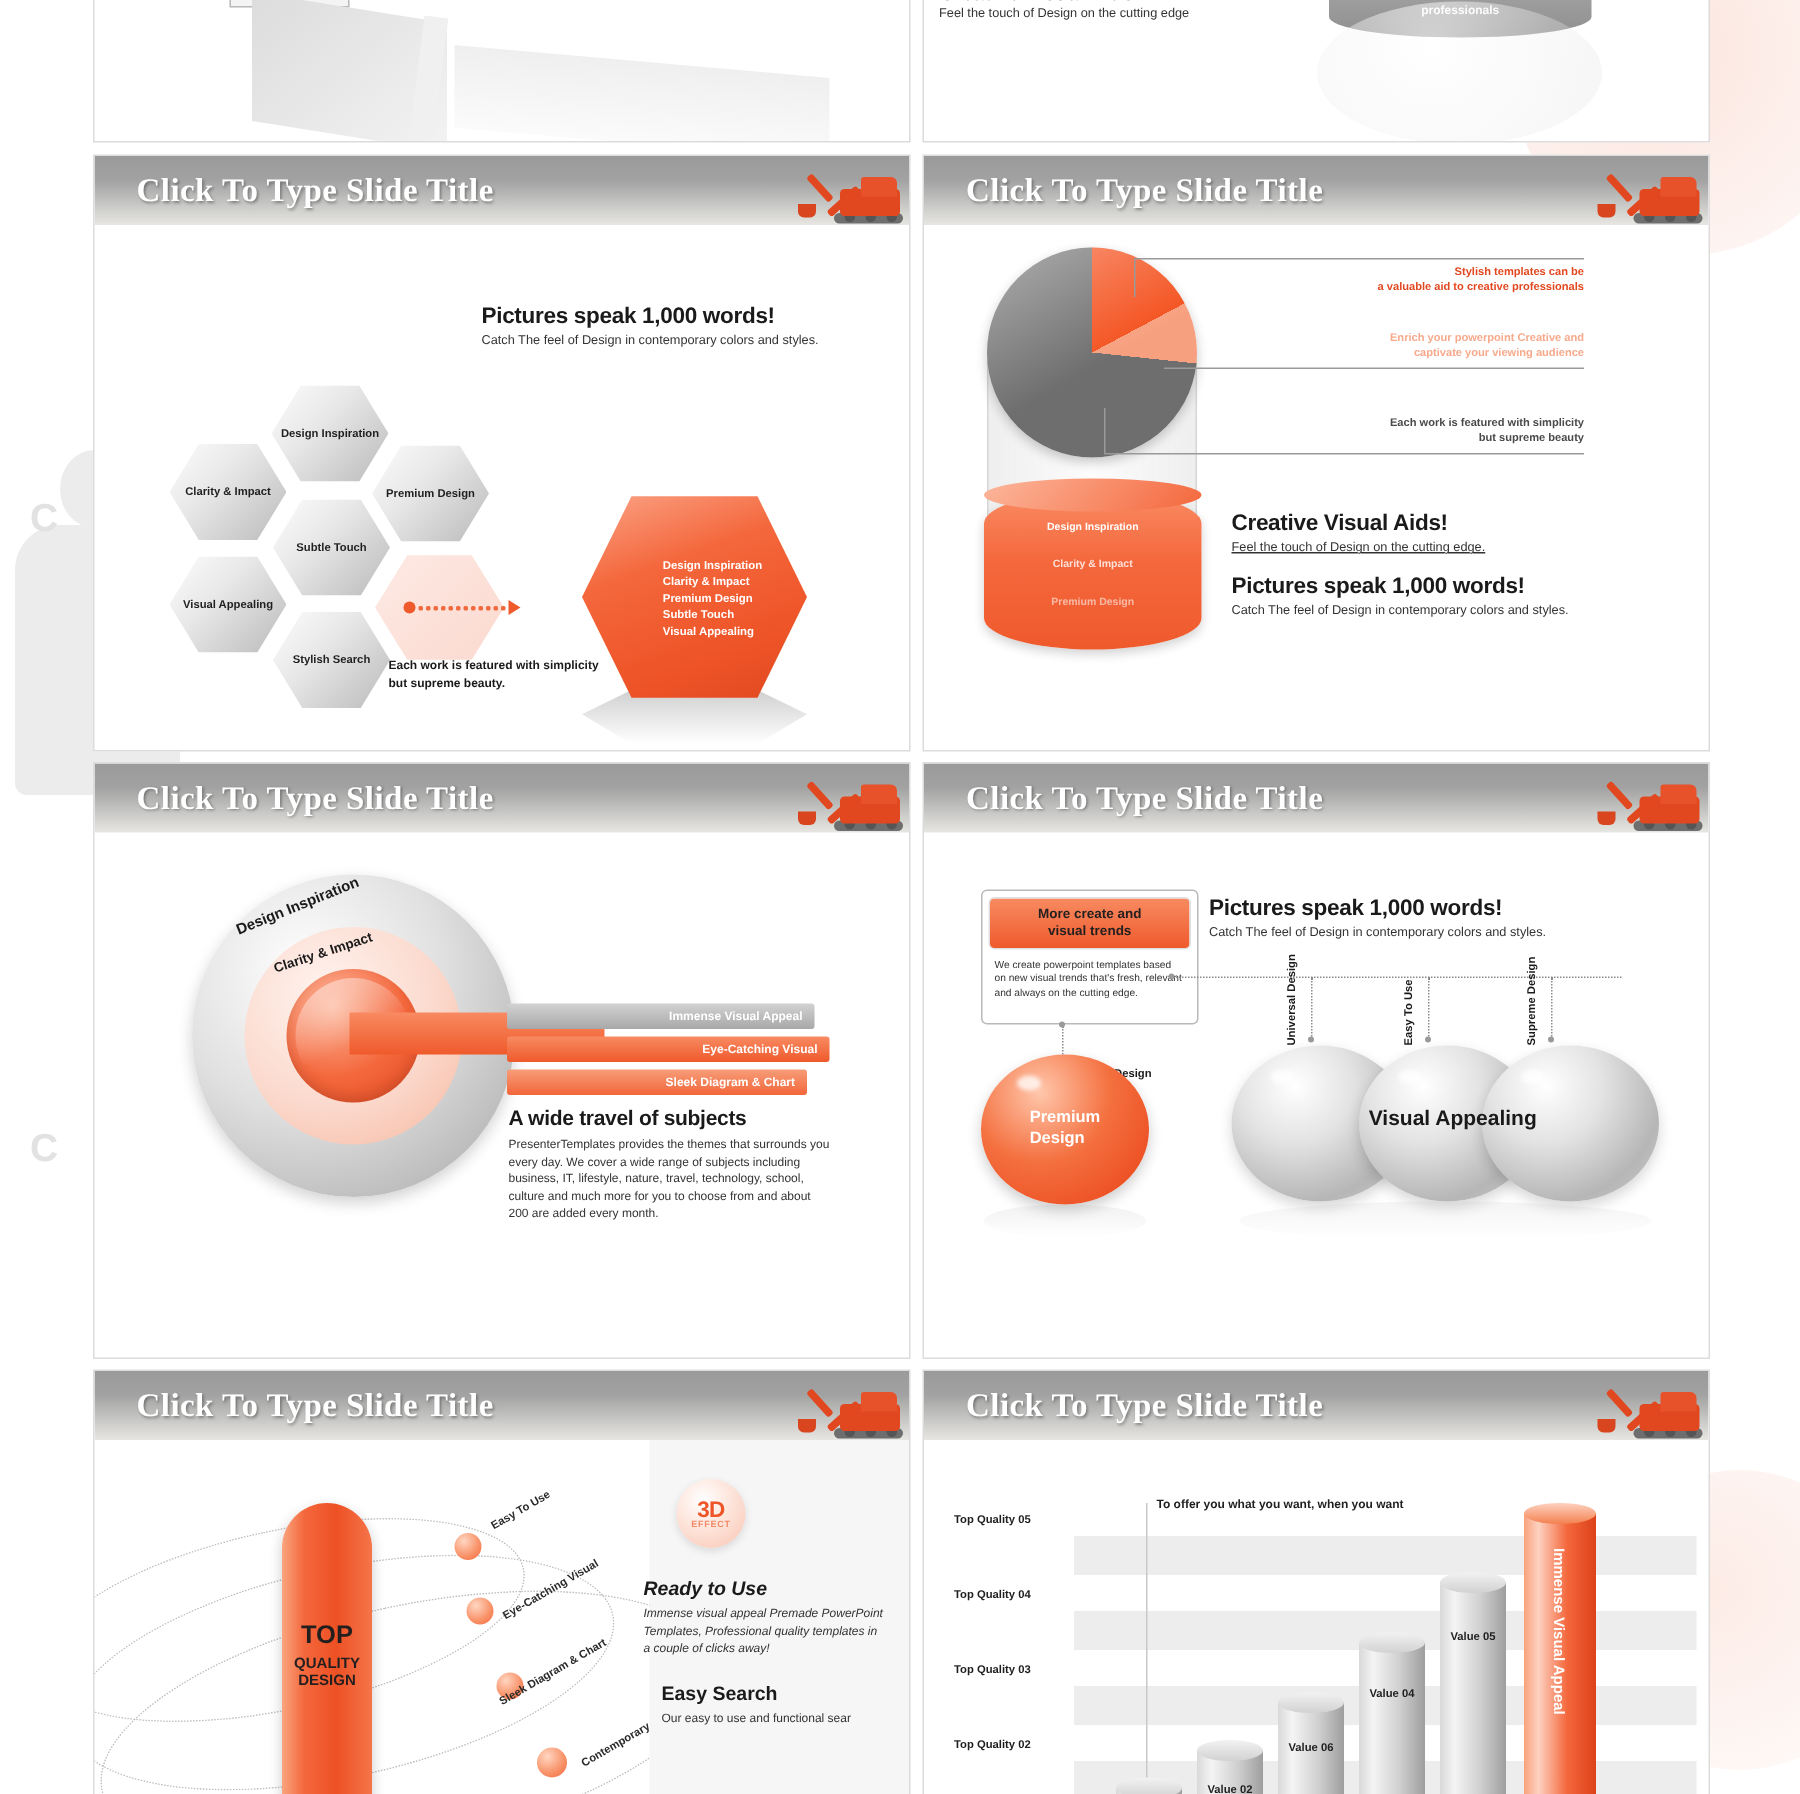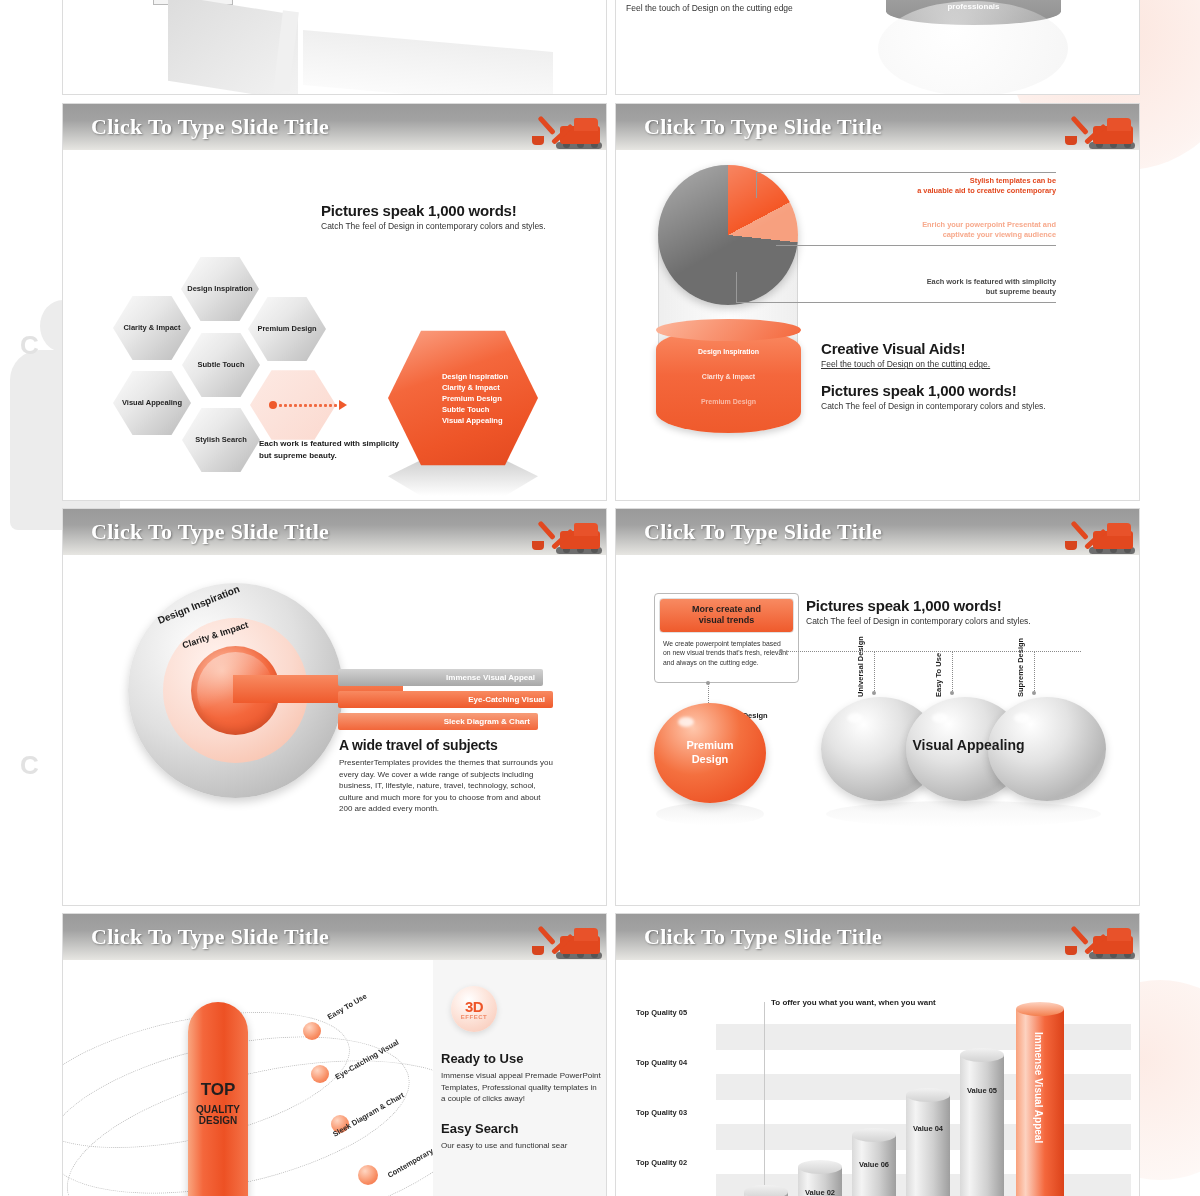--- a/index.html
+++ b/index.html
@@ -342,22 +342,22 @@
           <div class="pie-gloss"></div>
         </div>
 
         <div class="callout-line" style="left:140px;top:22px;width:300px;"></div>
         <div class="callout-v" style="left:140px;top:22px;height:26px;"></div>
         <div class="callout-line" style="left:160px;top:95px;width:280px;"></div>
         <div class="callout-line" style="left:120px;top:152px;width:320px;"></div>
         <div class="callout-v" style="left:120px;top:122px;height:30px;"></div>
 
         <div class="callout-txt c-orange" style="left:210px;top:26px;width:230px;white-space:pre-line;">Stylish templates can be
-a valuable aid to creative contemporary</div>
-        <div class="callout-txt c-peach" style="left:210px;top:70px;width:230px;white-space:pre-line;">Enrich your powerpoint Presentat and
+a valuable aid to creative professionals</div>
+        <div class="callout-txt c-peach" style="left:210px;top:70px;width:230px;white-space:pre-line;">Enrich your powerpoint Creative and
 captivate your viewing audience</div>
         <div class="callout-txt c-gray" style="left:210px;top:127px;width:230px;white-space:pre-line;">Each work is featured with simplicity
 but supreme beauty</div>
 
         <div class="cyl-orange" style="left:40px;top:178px;width:145px;height:105px;">
           <div class="cyl-top" style="left:0;top:-9px;width:145px;height:22px;"></div>
           <div class="cyl-label" style="top:20px;">Design Inspiration</div>
           <div class="cyl-label" style="top:45px;opacity:.8;">Clarity &amp; Impact</div>
           <div class="cyl-label" style="top:70px;opacity:.55;">Premium Design</div>
         </div>
@@ -483,21 +483,21 @@
           <div class="sph-hl" style="left:26px;top:16px;width:16px;height:10px;"></div>
         </div>
 
         <div style="position:absolute;left:210px;top:182px;width:285px;text-align:center;">
           <div style="font-size:14px;font-weight:bold;color:#1a1a1a;">Visual Appealing</div>
         </div>
 
         <div class="sphere sph-orange" style="left:38px;top:148px;width:112px;height:100px;">
           <div class="sph-hl" style="left:24px;top:14px;width:16px;height:10px;"></div>
           <div style="position:absolute;inset:0;display:flex;align-items:center;justify-content:center;
-                      color:#fff;font-size:11px;font-weight:bold;text-align:center;line-height:1.25;white-space:pre-line;">Premium
+                      color:#fff;font-size:11px;font-weight:bold;text-align:left;line-height:1.25;white-space:pre-line;">Premium
 Design</div>
         </div>
 
         <div class="reflect" style="left:40px;top:248px;width:108px;height:22px;border-radius:50%;opacity:.45;"></div>
         <div class="reflect" style="left:210px;top:246px;width:275px;height:26px;border-radius:50%;opacity:.35;"></div>
       </div>
     </div>
   </div>
 
   <div class="slide" style="left:62px;top:913px;width:545px;height:340px;">
@@ -540,21 +540,21 @@
         <div class="orb-label" style="left:265px;top:150px;transform:rotate(-30deg);">Sleek Diagram &amp; Chart</div>
         <div class="orb-label" style="left:320px;top:192px;transform:rotate(-30deg);">Contemporary Colors</div>
 
         <div style="position:absolute;left:370px;top:0;bottom:0;width:175px;background:#f6f6f6;"></div>
 
         <div class="badge3d" style="left:388px;top:26px;width:46px;height:46px;">
           <b>3D</b>
           <span>EFFECT</span>
         </div>
 
-        <div style="position:absolute;left:378px;top:92px;width:160px;">
+        <div style="position:absolute;left:366px;top:92px;width:160px;font-style:italic;">
           <div class="h-head-sm">Ready to Use</div>
           <div class="body-sm" style="margin-top:3px;">Immense visual appeal Premade PowerPoint Templates, Professional quality templates in a couple of clicks away!</div>
         </div>
 
         <div style="position:absolute;left:378px;top:162px;width:160px;">
           <div class="h-head-sm">Easy Search</div>
           <div class="body-sm" style="margin-top:3px;">Our easy to use and functional sear</div>
         </div>
       </div>
     </div>

